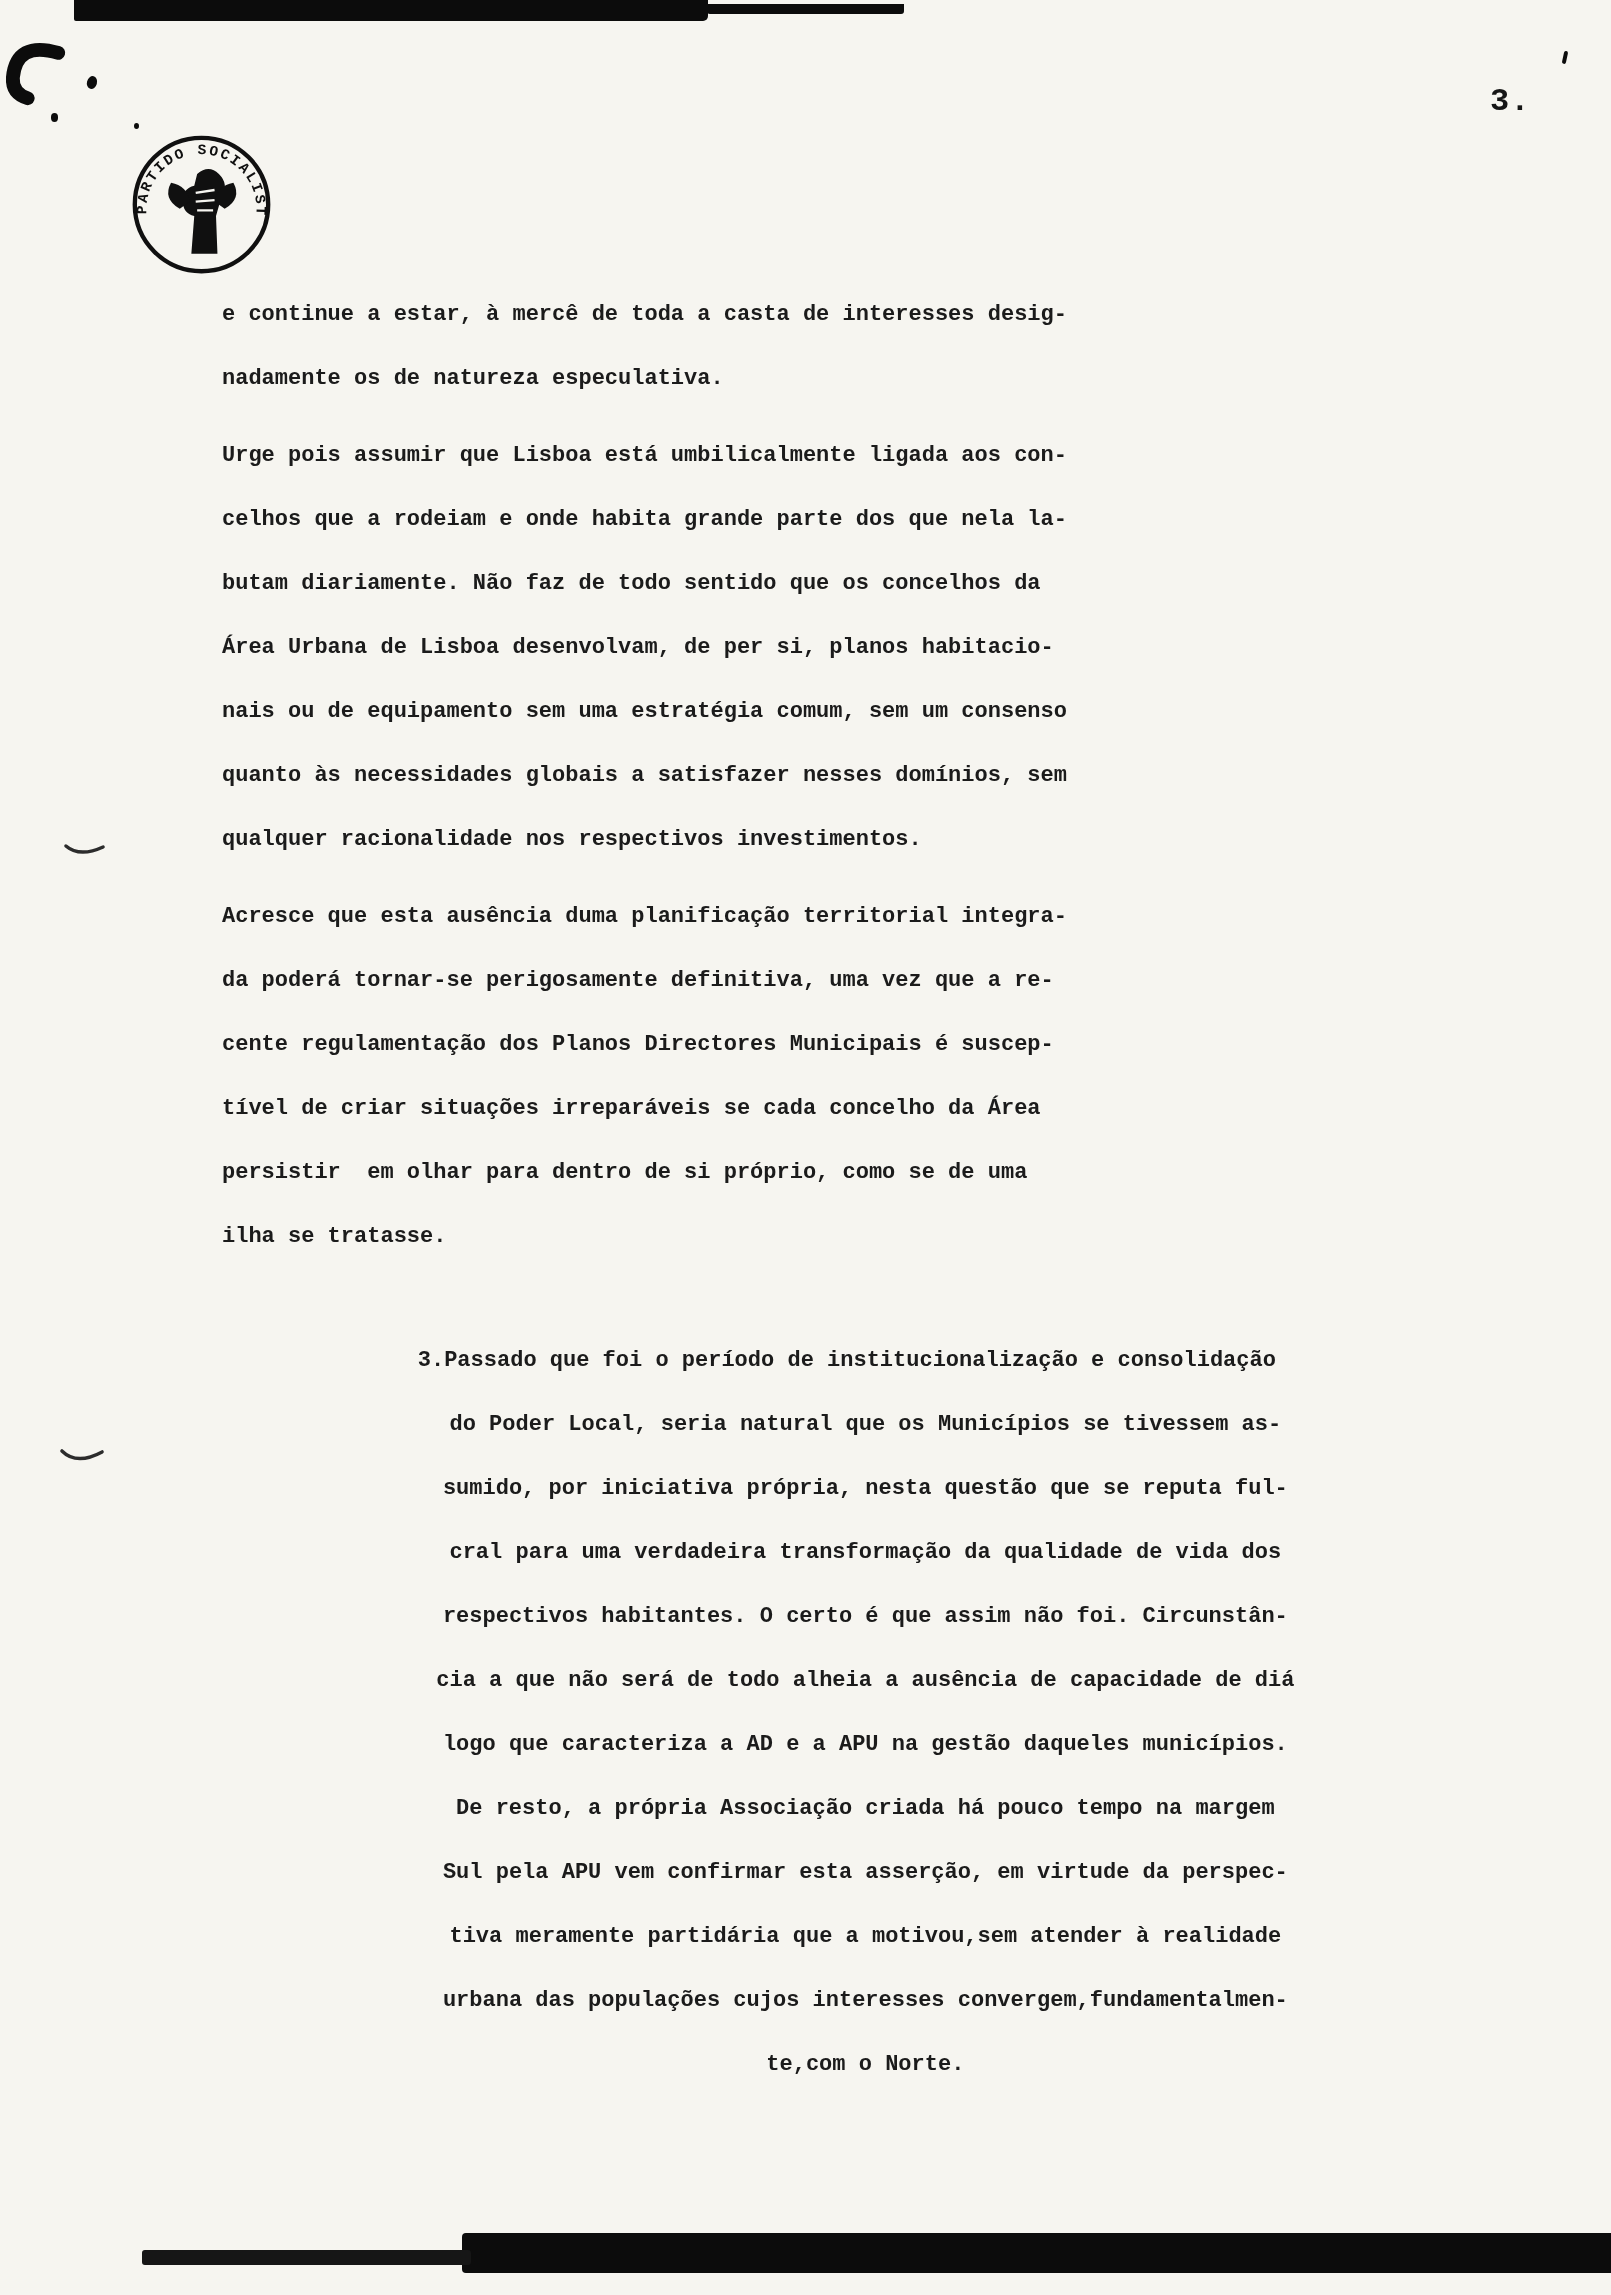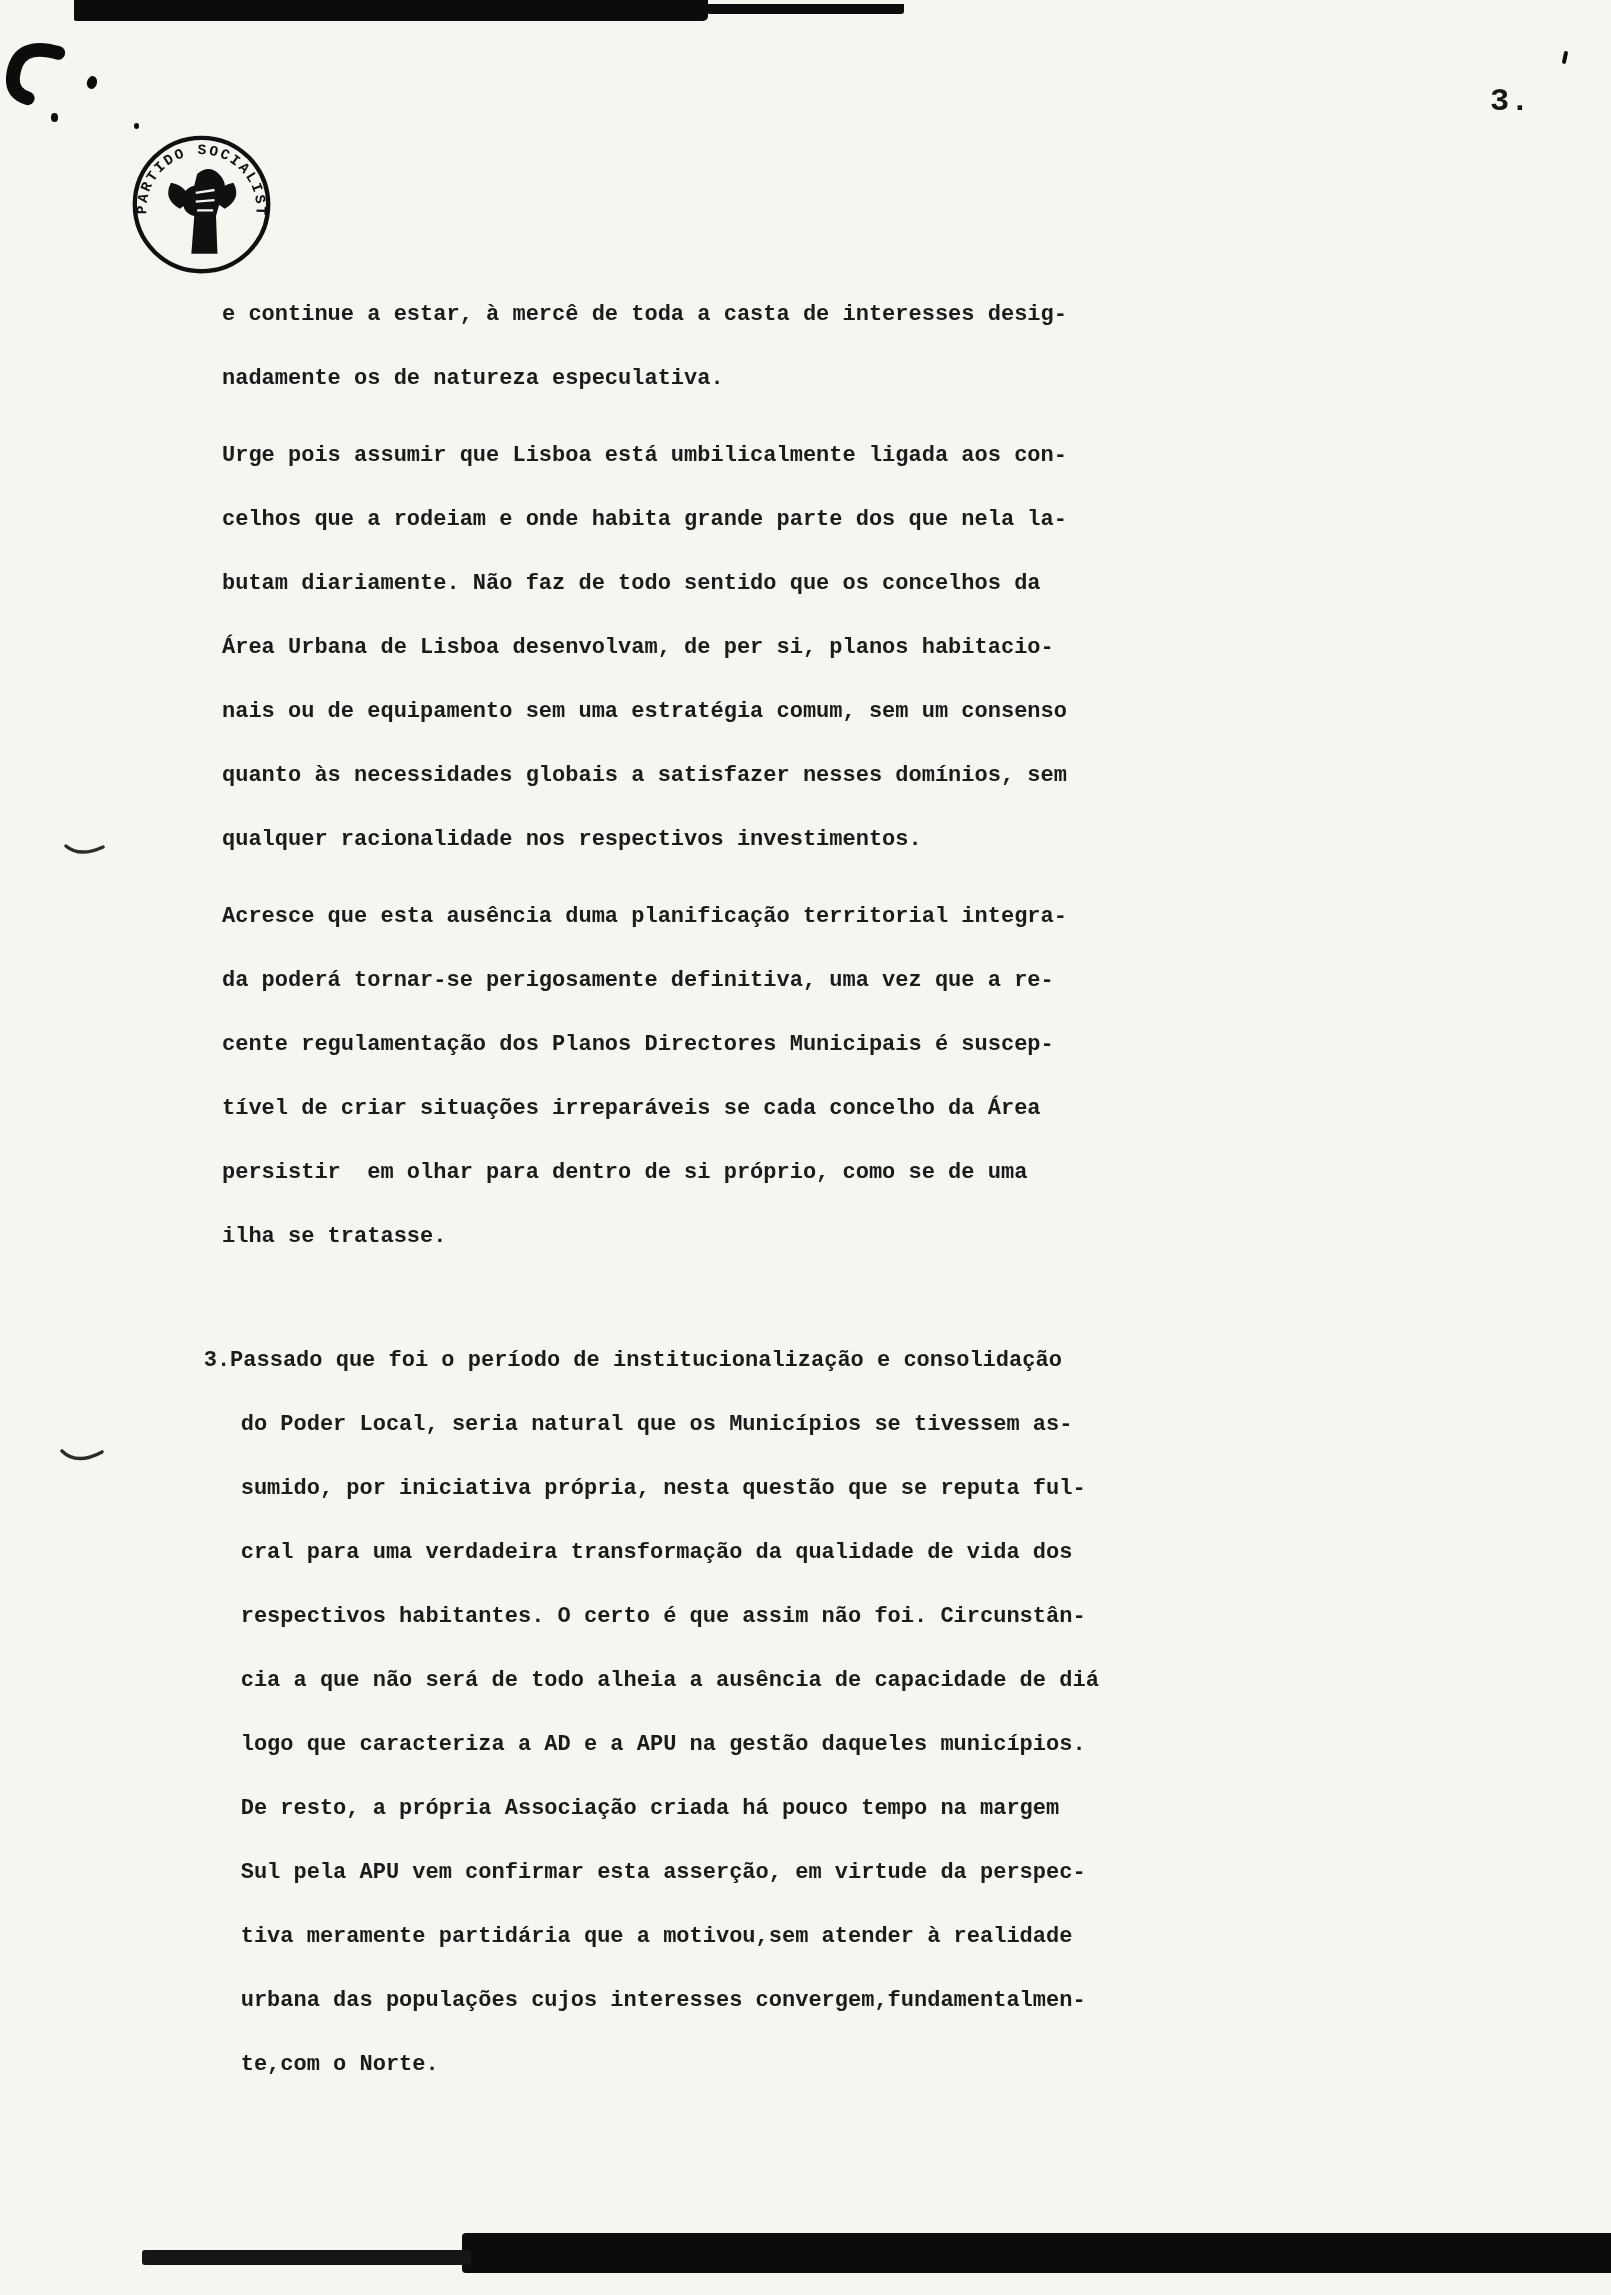--- a/index.html
+++ b/index.html
@@ -36,21 +36,21 @@
   .margin-mark { position: absolute; }
   .margin-mark-1 { left: 63px; top: 841px; }
   .margin-mark-2 { left: 58px; top: 1445px; }
 
   
   .text-block {
     position: absolute; left: 222px; top: 283px; width: 1268px;
     font-size: 22px; font-weight: 700; line-height: 64px; color: #1b1b1b;
   }
   .para { white-space: pre-wrap; margin: 0 0 12.8px 0; }
-  .para-numbered { margin-top: 60px; padding-left: 18.7px; text-indent: -37px; }
+  .para-numbered { margin-top: 60px; padding-left: 18.7px; text-indent: -37px; text-align: center; }
 </style>
 </head>
 <body>
 
 <div class="artifact top-bar"></div>
 <div class="artifact top-bar-2"></div>
 <div class="artifact apostrophe-tr"></div>
 <div class="artifact bottom-bar"></div>
 <div class="artifact bottom-bar-2"></div>
 

